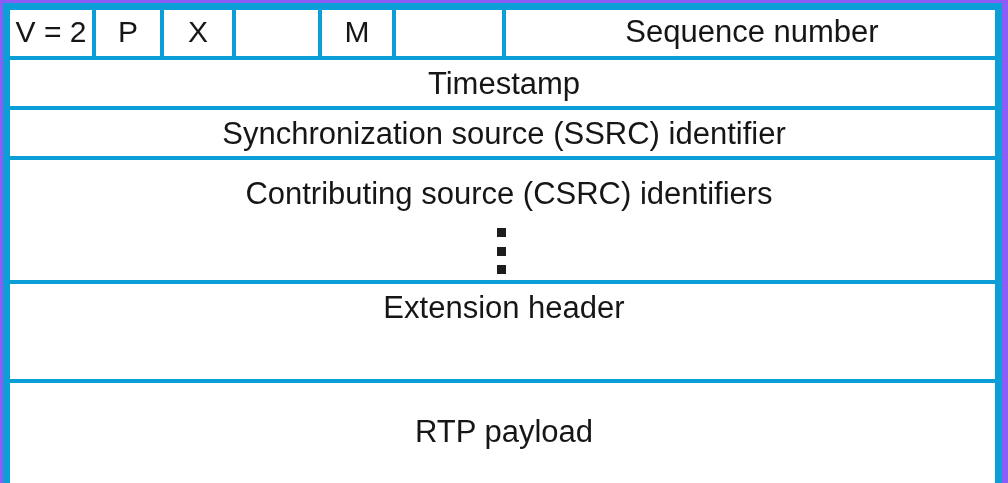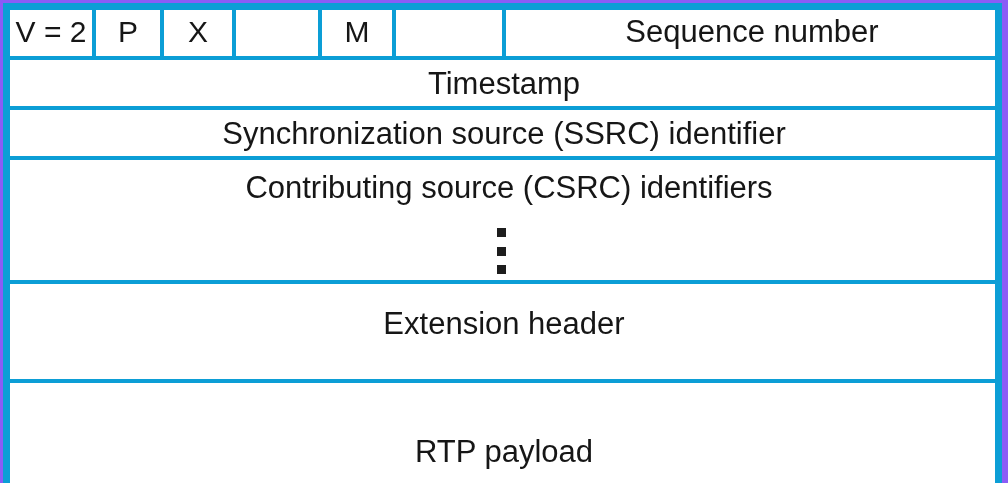--- a/index.html
+++ b/index.html
@@ -137,26 +137,26 @@
   <div class="cell r1 wide" style="left:506px; width:492px;">Sequence number</div>
 
   <div class="hsep" style="top:56px;"></div>
 
   <div class="row-label" style="top:60px; height:48px;">Timestamp</div>
   <div class="hsep" style="top:106px;"></div>
 
   <div class="row-label" style="top:110px; height:47px;">Synchronization source (SSRC) identifier</div>
   <div class="hsep" style="top:156px;"></div>
 
-  <div class="row-label" style="top:164px; height:48px;padding-left:10px;">Contributing source (CSRC) identifiers</div>
+  <div class="row-label" style="top:170px; height:48px;padding-left:10px;">Contributing source (CSRC) identifiers</div>
   <div class="vdots" style="left:494px; top:228px; height:46px;">
     <i></i>
       <i></i>
       <i></i>
   </div>
   <div class="hsep" style="top:280px;"></div>
 
-  <div class="row-label" style="top:300px; height:48px;">Extension header</div>
+  <div class="row-label" style="top:284px; height:48px;">Extension header</div>
   <div class="hsep" style="top:379px;"></div>
 
-  <div class="row-label" style="top:428px; height:48px;">RTP payload</div>
+  <div class="row-label" style="top:408px; height:48px;">RTP payload</div>
 
 </div>
 
 </body></html>

